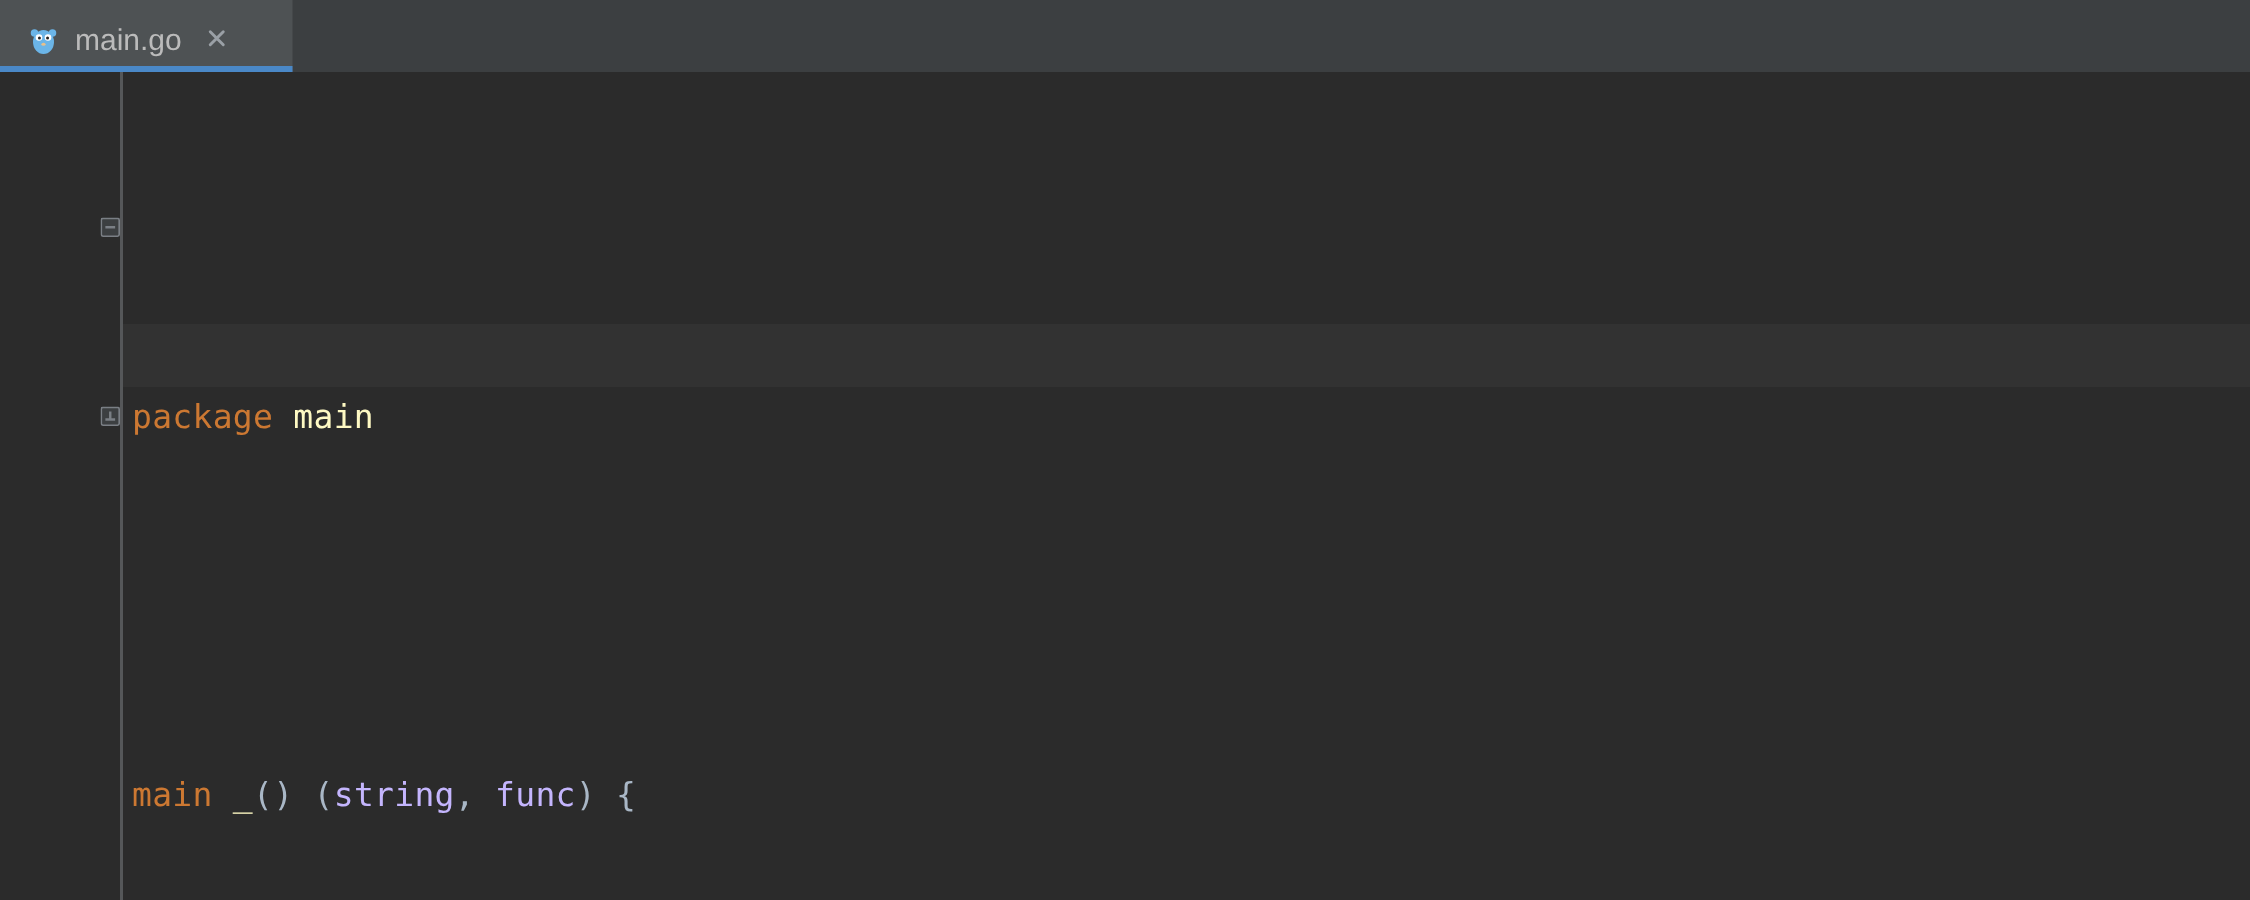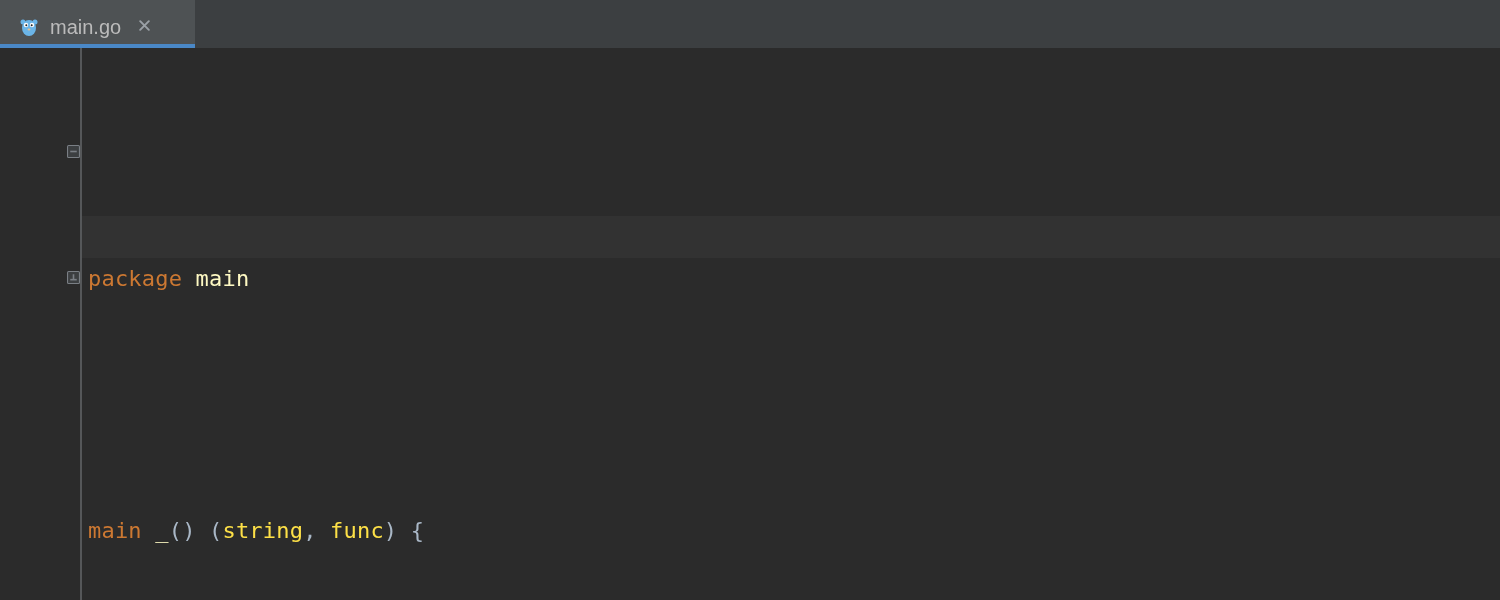--- a/index.html
+++ b/index.html
@@ -88,21 +88,21 @@
       background: #323232;
       top: 168px;
       z-index: 0;
     }
     .code .code-lines {
       position: relative;
       z-index: 1;
     }
     .kw { color: #cc7832; }
     .ident { color: #fef9c3; }
-    .type { color: #fde047; }
+    .type { color: #c4b5fd; }
     .paren { color: #a9b7c6; }
     .punct { color: #a9b7c6; }
     .fold-marker {
       position: absolute;
       left: 66px;
       width: 15px;
       height: 15px;
       display: flex;
       align-items: center;
       justify-content: center;

